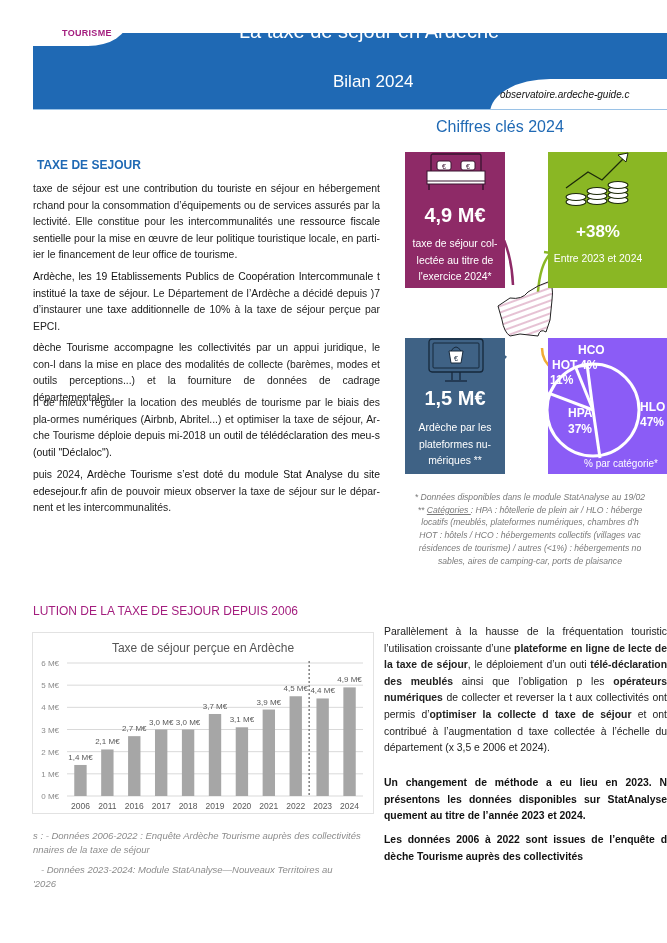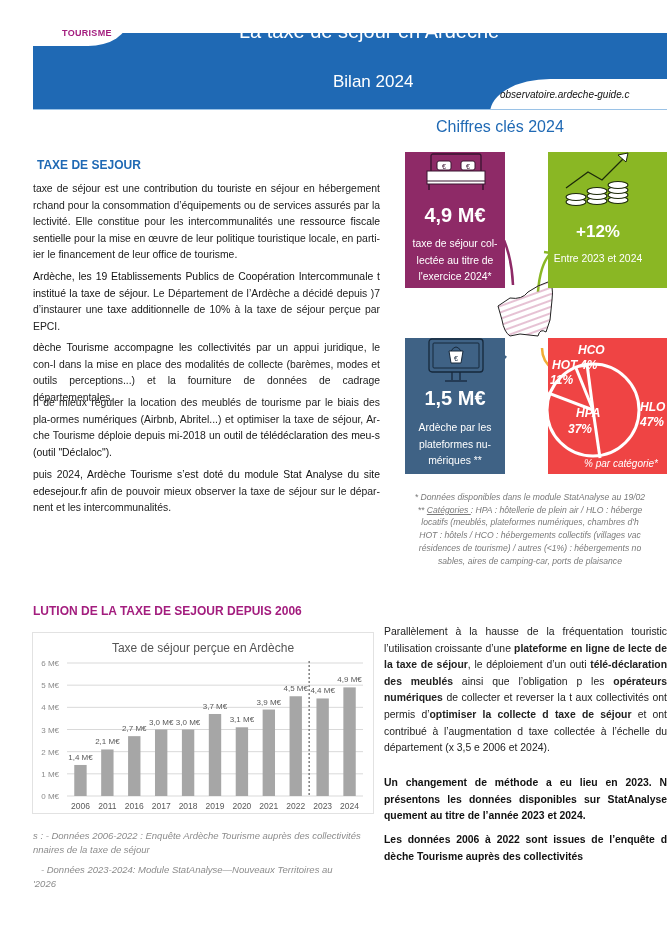--- a/index.html
+++ b/index.html
@@ -25,34 +25,34 @@
   #sec1-title { left:37px; top:158px; font-size:12px; font-weight:bold; color:#1f69b4; }
   .para { position:absolute; left:33px; width:347px; font-size:10.4px; line-height:16.6px;
           text-align:justify; color:#222; }
   .para b { font-weight:normal; color:#111; }
 
   
   .card { position:absolute; color:#fff; text-align:center; }
   #card-1 { left:405px; top:152px; width:100px; height:136px; background:#8e2a67; }
   #card-2 { left:548px; top:152px; width:119px; height:136px; background:#8ab724; }
   #card-3 { left:405px; top:338px; width:100px; height:136px; background:#3f6285; }
-  #card-4 { left:548px; top:338px; width:119px; height:136px; background:#ef4444;font-style:italic; }
+  #card-4 { left:548px; top:338px; width:119px; height:136px; background:#8b5cf6; }
   .card-value { position:absolute; left:0; width:100%; font-weight:bold; }
   .card-desc { position:absolute; left:4px; right:4px; font-size:10.4px; line-height:16.5px; }
   .icon { position:absolute; }
 
   #pie-labels span { position:absolute; font-weight:bold; font-size:12px; color:#fff; }
 
   
   #notes { left:393px; top:491px; width:274px; font-size:8.6px; line-height:12.7px; font-style:italic;
            color:#7a7a7a; white-space:nowrap; overflow:hidden;text-align:center; }
   #notes u { text-decoration:underline; }
 
   
-  #sec2-title { left:33px; top:604px; font-size:12px; font-weight:bold; color:#a31d7e; white-space:nowrap; }
+  #sec2-title { left:33px; top:604px; font-size:12px; font-weight:normal; color:#a31d7e; white-space:nowrap; }
   #chart-box { left:32px; top:632px; width:340px; height:180px; border:1px solid #e2e2e2; background:#fff; }
   #chart-title { left:0; width:100%; top:8px; text-align:center; font-size:12px; color:#555; }
   #chart-svg { position:absolute; left:0; top:0; }
 
   #src { left:33px; top:829px; width:350px; font-size:9.5px; line-height:14px; font-style:italic; color:#8c8c8c;
          white-space:nowrap; }
 
   .rpara { position:absolute; left:384px; width:283px; font-size:10.4px; line-height:16.6px; color:#222;
            text-align:justify; overflow:hidden; }
   .rpara.bold { font-weight:bold; color:#111; }
@@ -116,21 +116,21 @@
         <ellipse cx="18" cy="45" rx="10" ry="3.5"></ellipse>
       <ellipse cx="39" cy="49" rx="10" ry="3.5"></ellipse>
         <ellipse cx="39" cy="44" rx="10" ry="3.5"></ellipse>
         <ellipse cx="39" cy="39" rx="10" ry="3.5"></ellipse>
       <ellipse cx="60" cy="48" rx="10" ry="3.5"></ellipse>
         <ellipse cx="60" cy="43" rx="10" ry="3.5"></ellipse>
         <ellipse cx="60" cy="38" rx="10" ry="3.5"></ellipse>
         <ellipse cx="60" cy="33" rx="10" ry="3.5"></ellipse>
     </g>
   </svg>
-  <div class="card-value" style="top:70px;font-size:17px;width:100px">+12%</div>
+  <div class="card-value" style="top:70px;font-size:17px;width:100px">+38%</div>
   <div class="card-desc" style="top:99px;width:92px">Entre 2023 et 2024</div>
 </div>
 
 <div id="card-3" class="card">
   <svg class="icon" style="left:20px;top:0" width="62" height="46">
     <rect x="4" y="1" width="54" height="33" rx="3" fill="none" stroke="#16283b" stroke-width="1.3"></rect>
     <rect x="8" y="5" width="46" height="25" rx="1" fill="none" stroke="#16283b"></rect>
     <path d="M 24,13 L 38,13 L 36,25 L 26,25 Z" fill="#fff" stroke="#16283b"></path>
     <path d="M 26,13 Q 31,5 36,13" fill="none" stroke="#16283b"></path>
     <text x="31" y="23" font-size="7" text-anchor="middle" fill="#16283b">€</text>
@@ -148,21 +148,21 @@
     <line x1="45" y1="72" x2="52" y2="120" stroke="#fff" stroke-width="3"></line>
     <line x1="45" y1="72" x2="-0" y2="55" stroke="#fff" stroke-width="3"></line>
     <line x1="45" y1="72" x2="28" y2="30" stroke="#fff" stroke-width="3"></line>
     <line x1="45" y1="72" x2="39" y2="26" stroke="#fff" stroke-width="3"></line>
   </svg>
   <div id="pie-labels">
     <span style="left:30px;top:5px"><span style="position:static">HCO</span></span>
     <span style="left:32px;top:20px">4%</span>
     <span style="left:4px;top:20px">HOT</span>
     <span style="left:2px;top:35px">11%</span>
-    <span style="left:28px;top:68px">HPA</span>
+    <span style="left:20px;top:68px">HPA</span>
     <span style="left:20px;top:84px">37%</span>
     <span style="left:92px;top:62px">HLO</span>
     <span style="left:92px;top:77px">47%</span>
   </div>
   <div class="card-desc" style="top:118px;font-size:10px;width:112px;left:17px">% par catégorie*</div>
 </div>
 
 <div id="notes" class="abs">
   <div>* Données disponibles dans le module StatAnalyse au 19/02</div>
   <div><span>** </span><u>Catégories </u><span>: HPA : hôtellerie de plein air / HLO : héberge</span></div>

